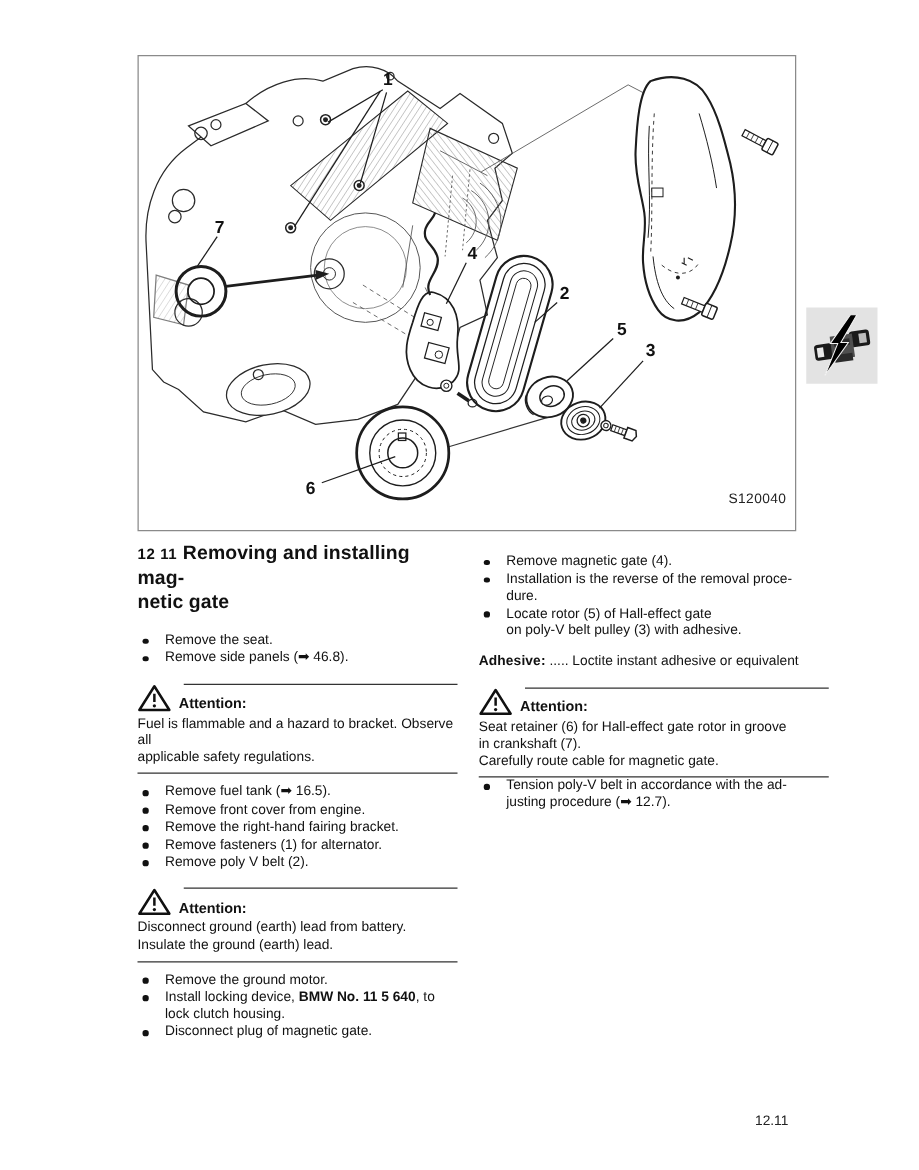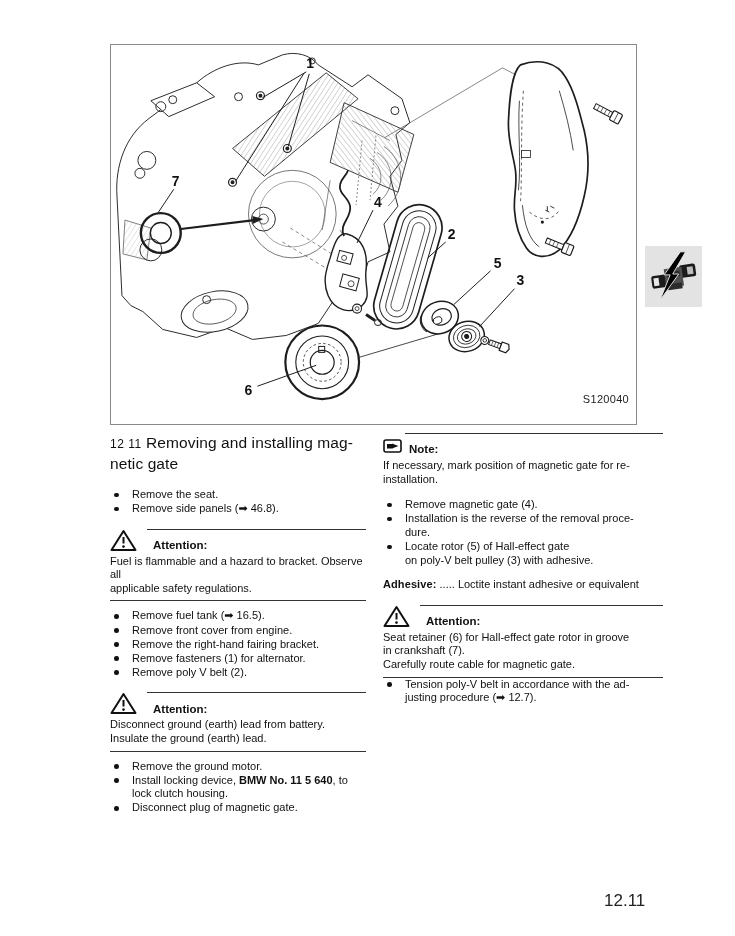--- a/index.html
+++ b/index.html
@@ -13,43 +13,43 @@
   .fig-code { position:absolute; right:7px; bottom:19px; font-size:11px; color:#222; letter-spacing:.3px; }
 
   .chapter-tab { position:absolute; left:645px; top:246px; width:57px; height:61px;
                  background:#e3e3e3; display:flex; align-items:center; justify-content:center; }
 
   
   .col { position:absolute; font-size:11px; line-height:13.6px; }
   .col-left  { left:110px; top:433px; width:256px; }
   .col-right { left:383px; top:431px; width:280px; }
 
-  h1.title { font-size:15.5px; line-height:19px; font-weight:normal; white-space:pre-line; margin-bottom:15px; letter-spacing:.1px; }
+  h1.title { font-size:15.5px; line-height:19px; font-weight:bold; white-space:pre-line; margin-bottom:15px; letter-spacing:.1px; }
   h1.title .sec { font-size:12px; letter-spacing:.5px; }
 
   ul.blist { list-style:none; }
   ul.blist li { position:relative; padding-left:22px; margin-bottom:.5px; white-space:pre-line; }
   ul.blist li::before { content:""; position:absolute; left:4px; top:4.6px; width:4.6px; height:4.6px;
                         background:#111; border-radius:50%; }
   .mt8 { margin-top:8px; } .mt11 { } .mt12 { margin-top:12px; }
 
   .blk { margin-top:11px; }
   .blk-head { position:relative; height:25px; }
   .blk-rule { position:absolute; top:2px; right:0; border-top:1.3px solid #333; }
   .rule-attn { left:37px; } .rule-note { left:22px; }
   .blk-icon { position:absolute; left:0; bottom:0; }
   .blk-title { position:absolute; bottom:-1px; font-weight:bold; font-size:11.5px; }
-  .t-attn { left:43px; } .t-note { left:26px; }
+  .t-attn { left:33px; } .t-note { left:26px; }
   .blk-text { margin-top:3px; white-space:pre-line; }
   .blk-bottomrule { border-top:1.3px solid #333; margin-top:5px; }
 
   .adhesive-line { margin-top:11px; white-space:pre; }
   .adhesive-line b { letter-spacing:.1px;text-align:right; }
 
-  .page-number { position:absolute; left:604px; top:891px; font-size:17px; color:#222; }
+  .page-number { position:absolute; left:604px; top:891px; font-size:11px; color:#222; }
 </style>
 </head>
 <body>
 
 <div class="page">
 
   <div class="figure-box">
     <svg viewBox="110 44 527 381" preserveAspectRatio="none">
       <defs>
         <pattern id="hA" width="4.2" height="4.2" patternUnits="userSpaceOnUse" patternTransform="rotate(33)">
@@ -271,33 +271,20 @@
     <ul class="blist mt8">
       <li><span>Remove the ground motor.</span><b></b><span></span></li>
       <li><span>Install locking device, </span><b>BMW No. 11 5 640</b><span>, to
 lock clutch housing.</span></li>
       <li><span>Disconnect plug of magnetic gate.</span><b></b><span></span></li>
     </ul>
   </div>
 
   <div class="col col-right">
 
-    <div class="blk" style="margin-top:0;">
-      <div class="blk-head">
-        <span class="blk-rule rule-note"></span>
-        <svg class="blk-icon" width="19" height="14" viewBox="0 0 19 14" style="bottom:3px;">
-          <rect x="1" y="1" width="17" height="12" rx="2" fill="#fff" stroke="#111" stroke-width="1.6"></rect>
-          <rect x="4" y="5" width="5.5" height="4.5" fill="#111"></rect>
-          <polygon points="9,4.5 15.5,7 9,9.5" fill="#111"></polygon>
-        </svg>
-        <span class="blk-title t-note">Note:</span>
-      </div>
-      <div class="blk-text">If necessary, mark position of magnetic gate for re-
-installation.</div>
-    </div>
 
     <ul class="blist mt12">
       <li><span>Remove magnetic gate (4).</span></li>
       <li><span>Installation is the reverse of the removal proce-
 dure.</span></li>
       <li><span>Locate rotor (5) of Hall-effect gate
 on poly-V belt pulley (3) with adhesive.</span></li>
     </ul>
 
     <div class="adhesive-line"><b>Adhesive:</b><span> ..... Loctite instant adhesive or equivalent</span></div>

